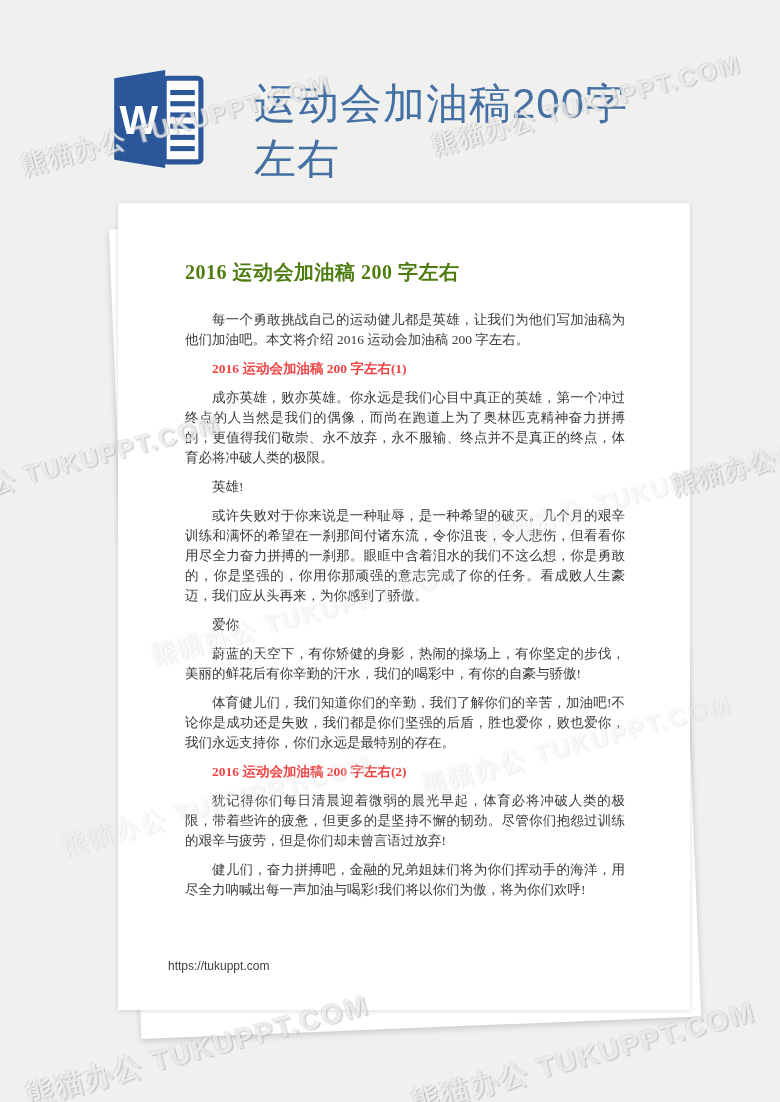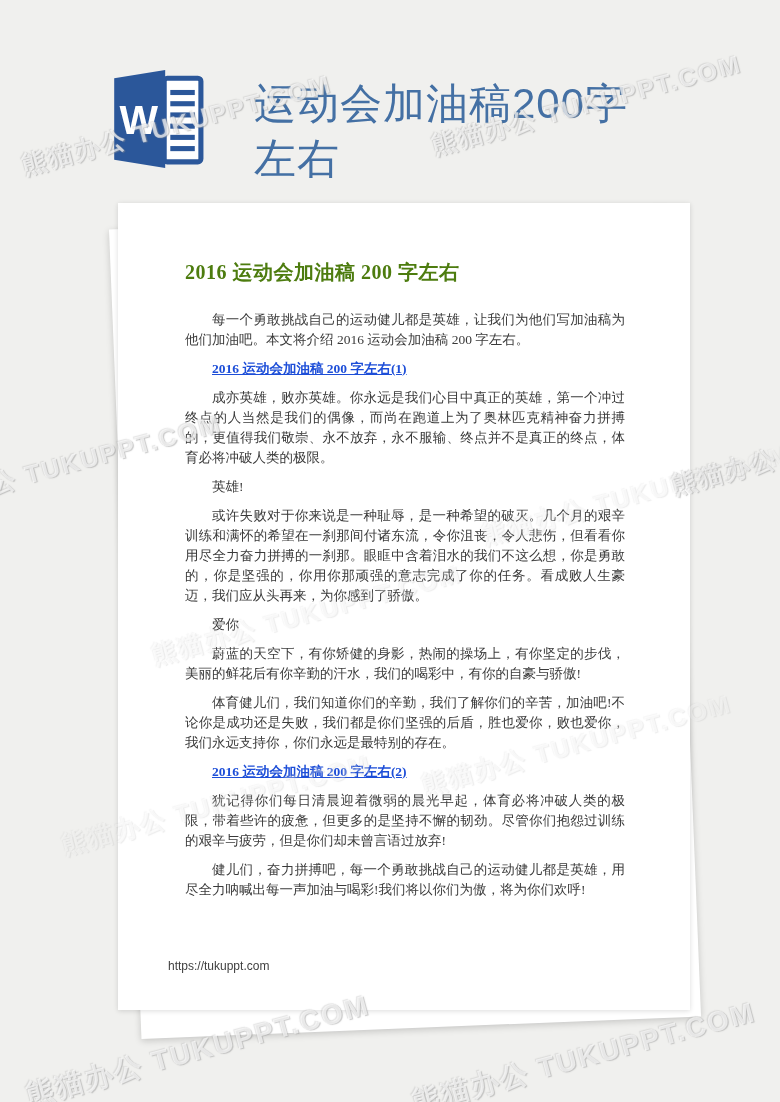--- a/index.html
+++ b/index.html
@@ -35,21 +35,21 @@
     margin:0 0 24px 0;
     font-family:"Liberation Serif","DejaVu Serif",serif;
     font-size:20px;font-weight:bold;color:#4d7c0f;letter-spacing:0.5px;
   }
   .para{
     margin:0 0 9px 0;
     font-family:"Liberation Serif","DejaVu Serif",serif;
     font-size:13.5px;line-height:20px;color:#3a3a3a;
     text-indent:2em;text-align:justify;
   }
-  .para.subheading{font-weight:bold;color:#1d4ed8;text-decoration:underline;}
+  .para.subheading{font-weight:bold;color:#ef4444;}
   .doc-footer{
     position:absolute;left:50px;top:756px;
     font-size:12px;color:#3f3f3f;
     font-family:"Liberation Sans","DejaVu Sans",sans-serif;
     text-decoration:none;cursor:pointer;
   }
 
   
   .wm-layer{position:absolute;inset:0;z-index:9;pointer-events:none;}
   .wm{
@@ -102,21 +102,21 @@
       <p class="para ">每一个勇敢挑战自己的运动健儿都是英雄，让我们为他们写加油稿为他们加油吧。本文将介绍 2016 运动会加油稿 200 字左右。</p>
       <p class="para subheading">2016 运动会加油稿 200 字左右(1)</p>
       <p class="para ">成亦英雄，败亦英雄。你永远是我们心目中真正的英雄，第一个冲过终点的人当然是我们的偶像，而尚在跑道上为了奥林匹克精神奋力拼搏的，更值得我们敬崇、永不放弃，永不服输、终点并不是真正的终点，体育必将冲破人类的极限。</p>
       <p class="para ">英雄!</p>
       <p class="para ">或许失败对于你来说是一种耻辱，是一种希望的破灭。几个月的艰辛训练和满怀的希望在一刹那间付诸东流，令你沮丧，令人悲伤，但看看你用尽全力奋力拼搏的一刹那。眼眶中含着泪水的我们不这么想，你是勇敢的，你是坚强的，你用你那顽强的意志完成了你的任务。看成败人生豪迈，我们应从头再来，为你感到了骄傲。</p>
       <p class="para ">爱你</p>
       <p class="para ">蔚蓝的天空下，有你矫健的身影，热闹的操场上，有你坚定的步伐，美丽的鲜花后有你辛勤的汗水，我们的喝彩中，有你的自豪与骄傲!</p>
       <p class="para ">体育健儿们，我们知道你们的辛勤，我们了解你们的辛苦，加油吧!不论你是成功还是失败，我们都是你们坚强的后盾，胜也爱你，败也爱你，我们永远支持你，你们永远是最特别的存在。</p>
       <p class="para subheading">2016 运动会加油稿 200 字左右(2)</p>
       <p class="para ">犹记得你们每日清晨迎着微弱的晨光早起，体育必将冲破人类的极限，带着些许的疲惫，但更多的是坚持不懈的韧劲。尽管你们抱怨过训练的艰辛与疲劳，但是你们却未曾言语过放弃!</p>
-      <p class="para ">健儿们，奋力拼搏吧，每一个勇敢挑战自己的运动健儿都是英雄，用尽全力呐喊出每一声加油与喝彩!我们将以你们为傲，将为你们欢呼!</p>
+      <p class="para ">健儿们，奋力拼搏吧，金融的兄弟姐妹们将为你们挥动手的海洋，用尽全力呐喊出每一声加油与喝彩!我们将以你们为傲，将为你们欢呼!</p>
     </div>
   <a class="doc-footer">https://tukuppt.com</a>
 </div>
 
 <div class="wm-layer">
   <span class="wm wm1">熊猫办公 TUKUPPT.COM</span>
   <span class="wm wm2">熊猫办公 TUKUPPT.COM</span>
   <span class="wm wm3">熊猫办公 TUKUPPT.COM</span>
   <span class="wm wm4">熊猫办公 TUKUPPT.COM</span>
   <span class="wm wm5 faint">熊猫办公 TUKUPPT.COM</span>

